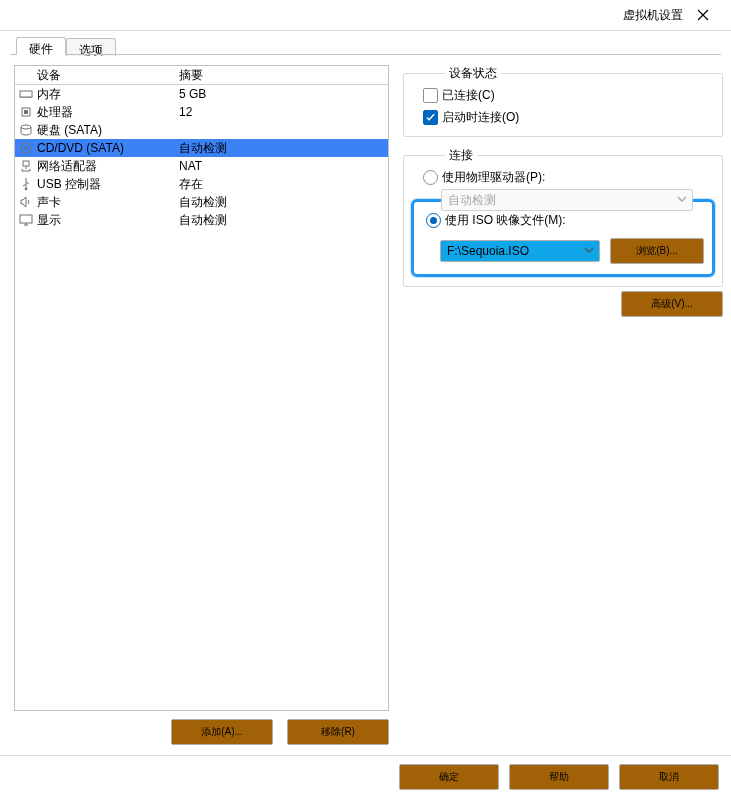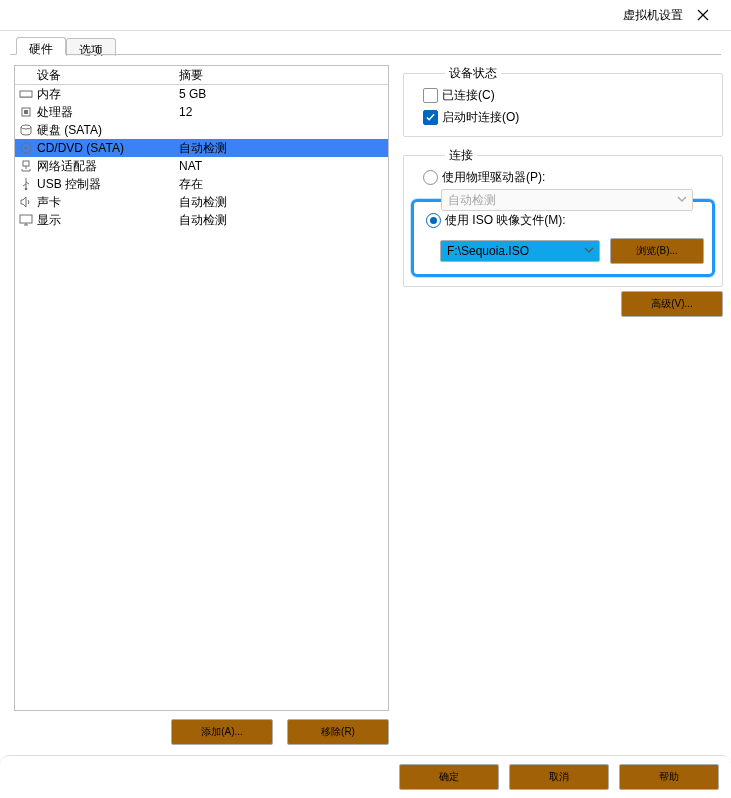--- a/index.html
+++ b/index.html
@@ -261,21 +261,20 @@
     justify-content:center;
   }
   .footer {
     height: 42px;
     border-top: 1px solid #dcdcdc;
     display:flex;
     align-items:center;
     justify-content:flex-end;
     gap:10px;
     padding: 0 12px;
-    border-radius: 9px;
   }
 </style>
 </head>
 <body>
 
 <div class="window">
 
   <div class="titlebar">
     <div class="title">虚拟机设置</div>
     <div class="close-btn">
@@ -469,17 +468,17 @@
 
       <div class="adv-row">
         <div class="btn">高级(V)...</div>
       </div>
 
     </div>
   </div>
 
   <div class="footer">
     <div class="btn" style="min-width:78px;">确定</div>
+    <div class="btn" style="min-width:78px;">帮助</div>
     <div class="btn" style="min-width:78px;">取消</div>
-    <div class="btn" style="min-width:78px;">帮助</div>
   </div>
 
 </div>
 
 </body></html>

